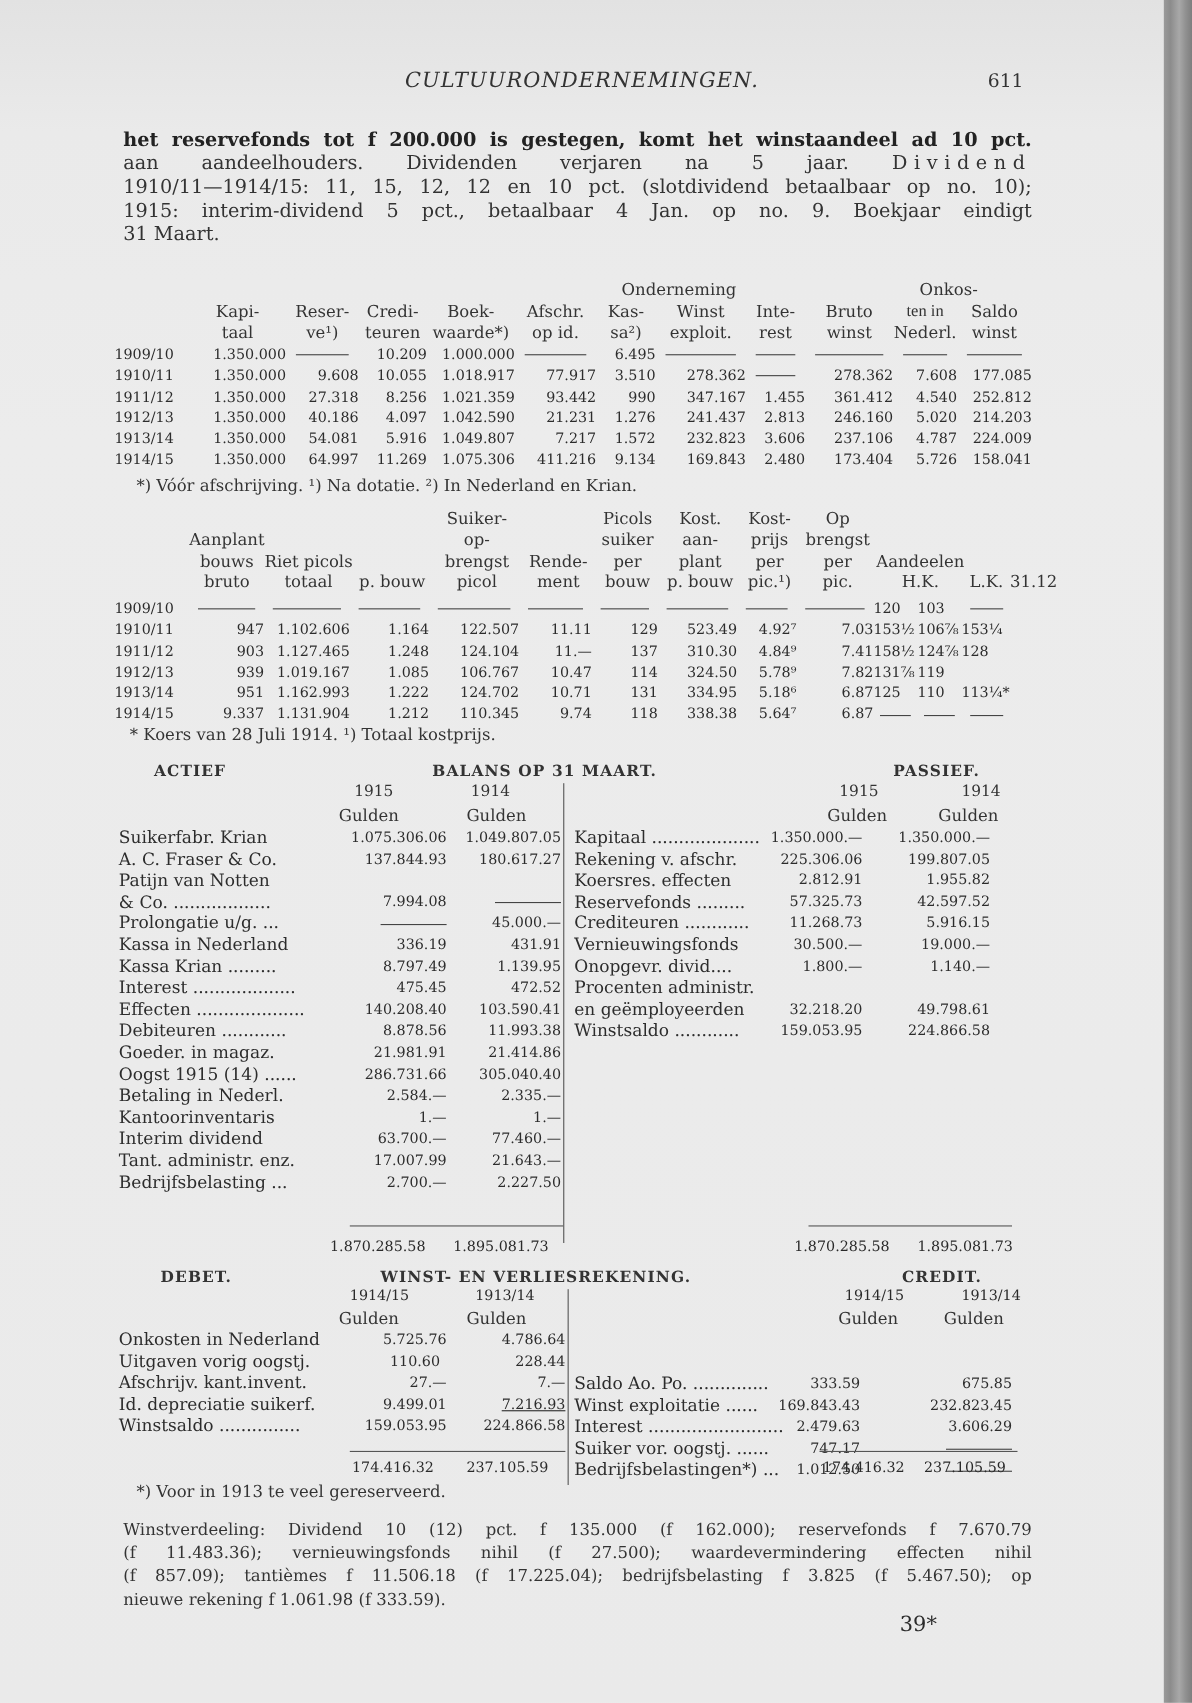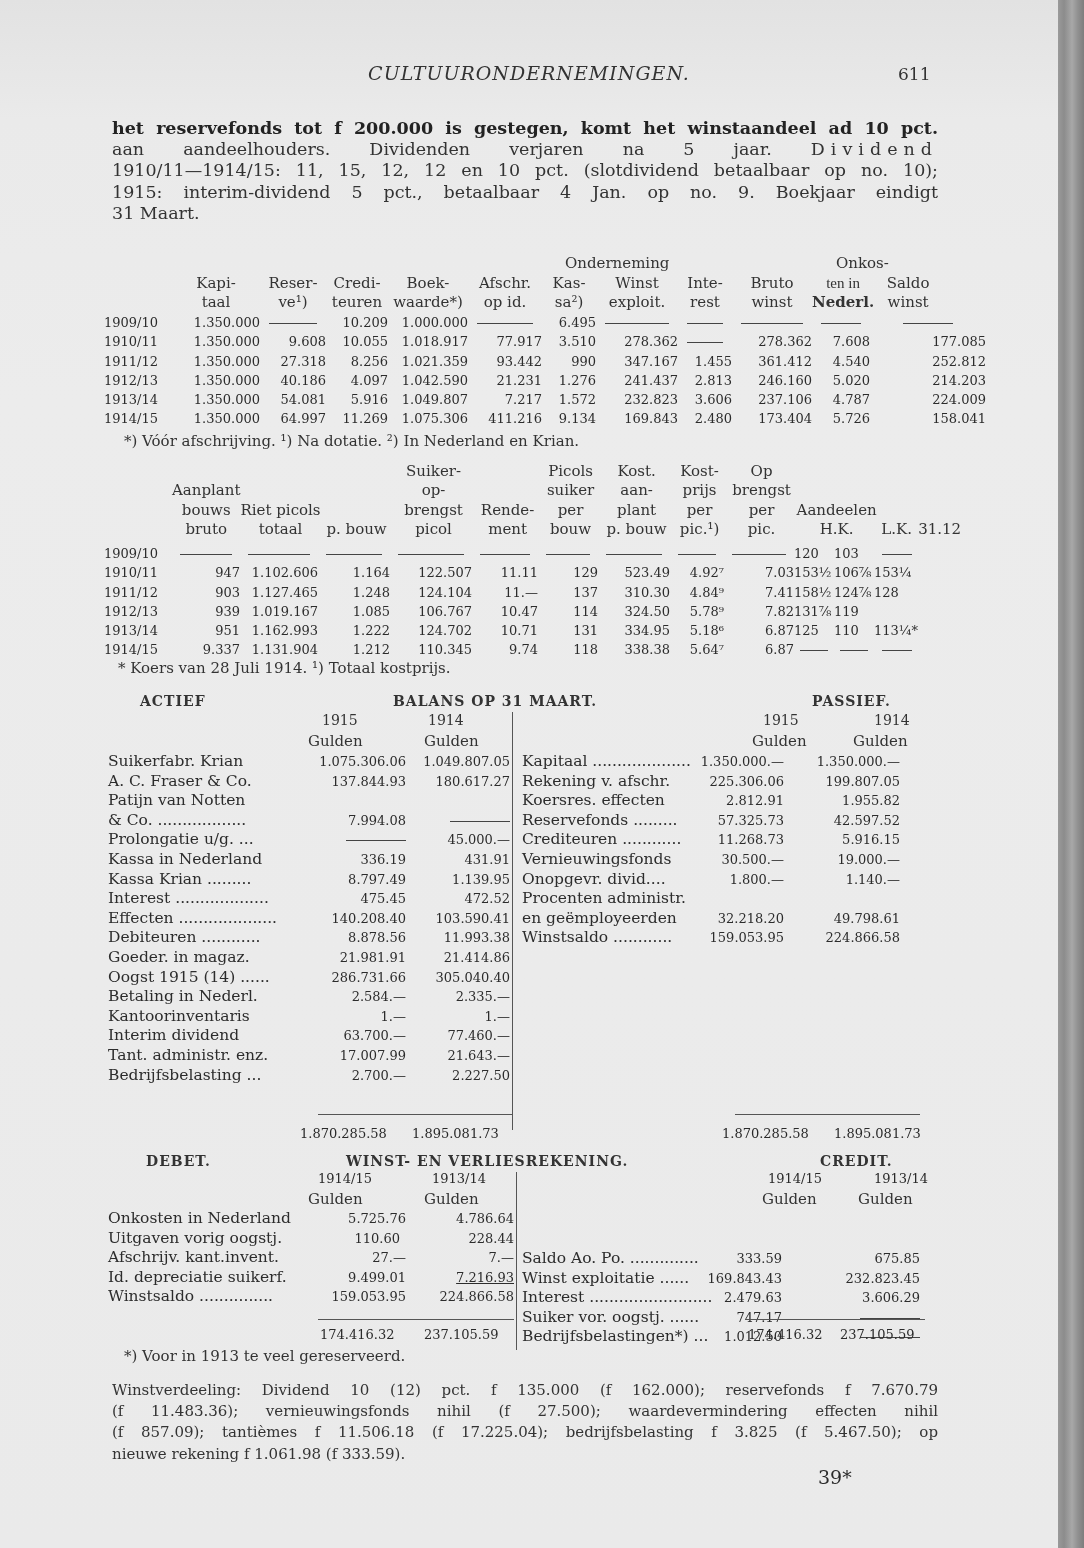--- a/index.html
+++ b/index.html
@@ -85,21 +85,21 @@
           <td class="c hdr" style="width: 68px;"></td>
           <td class="c hdr" style="width: 88px;">taal</td>
           <td class="c hdr" style="width: 66px;">ve¹)</td>
           <td class="c hdr" style="width: 62px;">teuren</td>
           <td class="c hdr" style="width: 80px;">waarde*)</td>
           <td class="c hdr" style="width: 74px;">op id.</td>
           <td class="c hdr" style="width: 54px;">sa²)</td>
           <td class="c hdr" style="width: 82px;">exploit.</td>
           <td class="c hdr" style="width: 54px;">rest</td>
           <td class="c hdr" style="width: 80px;">winst</td>
-          <td class="c hdr" style="width: 58px; font-weight: bold;">Nederl.</td>
+          <td class="c hdr" style="width: 58px;">Nederl.</td>
           <td class="c hdr" style="width: 68px;">winst</td>
         </tr>
       </tbody>
   </table>
   <table class="t" id="t1b" style="left:104px;top:313px;">
     <tbody id="t1r">
         <tr>
           <td class="l" style="width: 68px;">1909/10</td>
           <td class="r" style="width: 88px;">1.350.000</td>
           <td class="c" style="width: 66px;"><span class="dash" style="width: 48px;"></span></td>
@@ -118,21 +118,21 @@
           <td class="r" style="width: 88px;">1.350.000</td>
           <td class="r" style="width: 66px;">9.608</td>
           <td class="r" style="width: 62px;">10.055</td>
           <td class="r" style="width: 80px;">1.018.917</td>
           <td class="r" style="width: 74px;">77.917</td>
           <td class="r" style="width: 54px;">3.510</td>
           <td class="r" style="width: 82px;">278.362</td>
           <td class="c" style="width: 54px;"><span class="dash" style="width: 36px;"></span></td>
           <td class="r" style="width: 80px;">278.362</td>
           <td class="r" style="width: 58px;">7.608</td>
-          <td class="r" style="width: 68px; padding-left: 48px;">177.085</td>
+          <td class="r" style="width: 68px;">177.085</td>
         </tr>
         <tr>
           <td class="l" style="width: 68px;">1911/12</td>
           <td class="r" style="width: 88px;">1.350.000</td>
           <td class="r" style="width: 66px;">27.318</td>
           <td class="r" style="width: 62px;">8.256</td>
           <td class="r" style="width: 80px;">1.021.359</td>
           <td class="r" style="width: 74px;">93.442</td>
           <td class="r" style="width: 54px;">990</td>
           <td class="r" style="width: 82px;">347.167</td>

